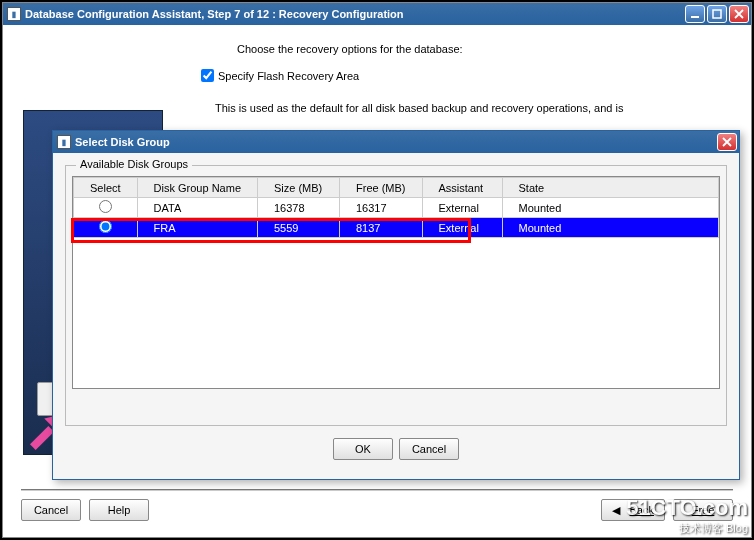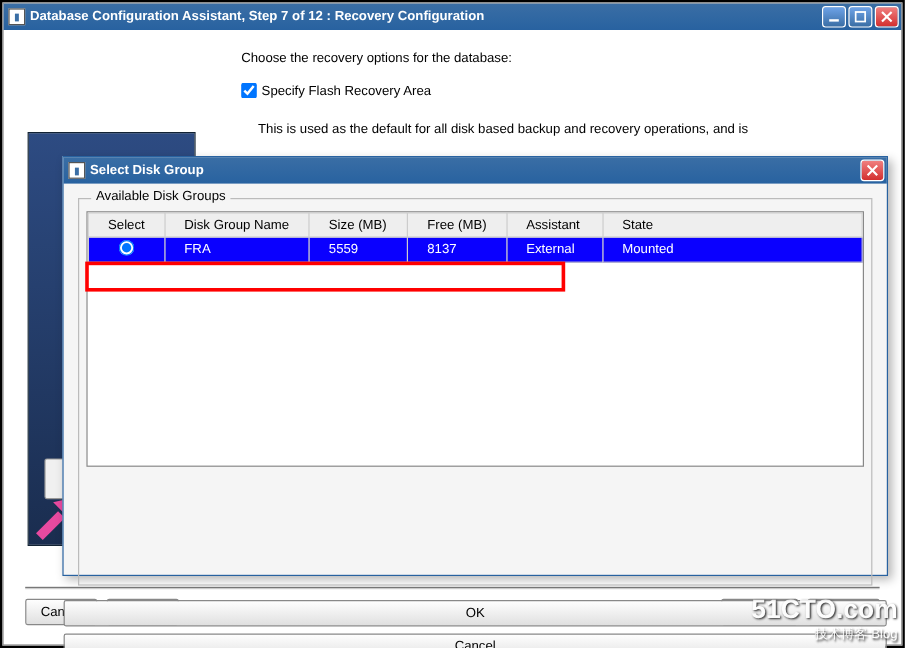--- a/index.html
+++ b/index.html
@@ -16,52 +16,52 @@
   .winbtn svg { width:10px; height:10px; }
 
   .outer-body { padding: 18px 18px; position:relative; height: calc(100% - 22px); }
   .sidebar-img { position:absolute; left:20px; top:85px; width:140px; height:345px; background: linear-gradient(180deg,#2d4b82 0%, #1a2d4f 100%); border:1px solid #123; overflow:hidden; }
   .arrow { position:absolute; left:-5px; bottom:-10px; width:60px; height:60px; }
   .arrow::before { content:""; position:absolute; left:10px; top:30px; width:26px; height:8px; background:#e84aa0; transform:rotate(-45deg); }
   .arrow::after { content:""; position:absolute; left:28px; top:8px; width:0; height:0; border-left:10px solid transparent; border-right:10px solid transparent; border-bottom:16px solid #e84aa0; transform:rotate(45deg); }
   .disk-icon { position:absolute; left:13px; bottom:38px; width:28px; height:34px; background:#f0f0f0; border:1px solid #999; border-radius:2px; }
 
   .main-text { margin-left: 180px; color:#000; }
-  .main-text p.choose { margin-bottom: 14px; }
+  .main-text p.choose { margin-bottom: 14px; margin-left: 36px; }
   .chk-row { display:flex; align-items:center; gap:4px; margin-bottom:4px; }
   .chk-row input { margin:0; }
   .desc { margin-left: 14px; margin-top: 18px; line-height: 1.6; }
 
   .hidden-btn { position:absolute; right: 26px; bottom: 72px; width: 34px; height: 22px; border:1px solid #999; background:#eee; display:flex; align-items:center; justify-content:center; font-size:11px; }
 
   .footer { position:absolute; left:18px; right:18px; bottom:16px; display:flex; justify-content:space-between; border-top: 2px groove #ccc; padding-top: 8px;}
   .footer .left, .footer .right { display:flex; gap:8px; align-items:center;}
   .btn { min-width:60px; height:22px; padding:0 10px; border:1px solid #888; background: linear-gradient(#fefefe,#e0e0e0); cursor:pointer; display:flex; align-items:center; justify-content:center; gap:3px; border-radius:2px; }
   .btn .u { text-decoration: underline; }
 
   
   .dialog { position:absolute; left:52px; top:130px; width:688px; height:350px; background:#f5f5f5; border:1px solid #2862a0; box-shadow: 3px 3px 8px rgba(0,0,0,0.3); }
   .dlg-titlebar { height:22px; background: linear-gradient(180deg,#3a6ea5 0%, #2862a0 100%); display:flex; align-items:center; justify-content:space-between; padding: 0 2px 0 4px;}
   .dlg-title { color:#fff; font-family:"Courier New", monospace; font-weight:bold; font-size:11px; display:flex; align-items:center; gap:4px;}
-  .group { position:relative; margin:12px; border:1px solid #bbb; padding: 10px 6px 6px; height: 323px;}
+  .group { position:relative; margin:12px; border:1px solid #bbb; padding: 10px 6px 6px; height: 261px;}
   .group-label { position:absolute; left:10px; top:-8px; background:#f5f5f5; padding: 0 4px; }
   .table-wrap { border:1px solid #888; height: 213px; background:#fff; overflow:auto; }
   table { border-collapse:collapse; width:100%; }
   th, td { border:1px solid #ccc; padding:2px 16px; text-align:left; height:20px; white-space:nowrap; font-size:11px;}
   th { background:#eee; font-weight:normal; }
   col.sel { width: 46px; }
   col.name { width: 120px; }
   col.size { width: 82px; }
   col.free { width: 82px; }
   col.red { width: 80px; }
   tr.sel-row td { background:#0a00ff; color:#fff; }
   tr.sel-row td.selcell { background:#0a00ff; }
   .redbox { position:absolute; border:3px solid #ff0000; pointer-events:none; }
   .note { margin-top:5px; padding: 2px; color:#000;}
-  .dlg-buttons { display:flex; justify-content:center; gap:6px; margin-top: 0px; flex-direction: column; }
+  .dlg-buttons { display:flex; justify-content:center; gap:6px; margin-top: 0px; }
 
   .watermark { position:absolute; right:6px; bottom:4px; color:#fff; text-align:right; text-shadow: 1px 1px 2px #000; opacity:0.85; font-family: Arial, sans-serif; }
   .watermark .big { font-size:22px; font-weight:bold; }
   .watermark .small { font-size:11px; }
 
   .peek-nt { position:absolute; right: 13px; top: 134px; color:#000; }
 </style>
 </head>
 <body>
 
@@ -155,20 +155,28 @@
           <tr>
             <th>Select</th>
             <th>Disk Group Name</th>
             <th>Size (MB)</th>
             <th>Free (MB)</th>
             <th>Assistant</th>
             <th>State</th>
           </tr>
         </thead>
         <tbody>
+          <tr>
+            <td class="selcell" style="text-align:center"><input type="radio" name="dg" style=""></td>
+            <td>DATA</td>
+            <td>16378</td>
+            <td>16317</td>
+            <td>External</td>
+            <td>Mounted</td>
+          </tr>
           <tr class="sel-row">
             <td class="selcell" style="text-align:center"><input type="radio" name="dg" checked="" style=""></td>
             <td>FRA</td>
             <td>5559</td>
             <td>8137</td>
             <td>External</td>
             <td>Mounted</td>
           </tr>
         </tbody>
       </table>

